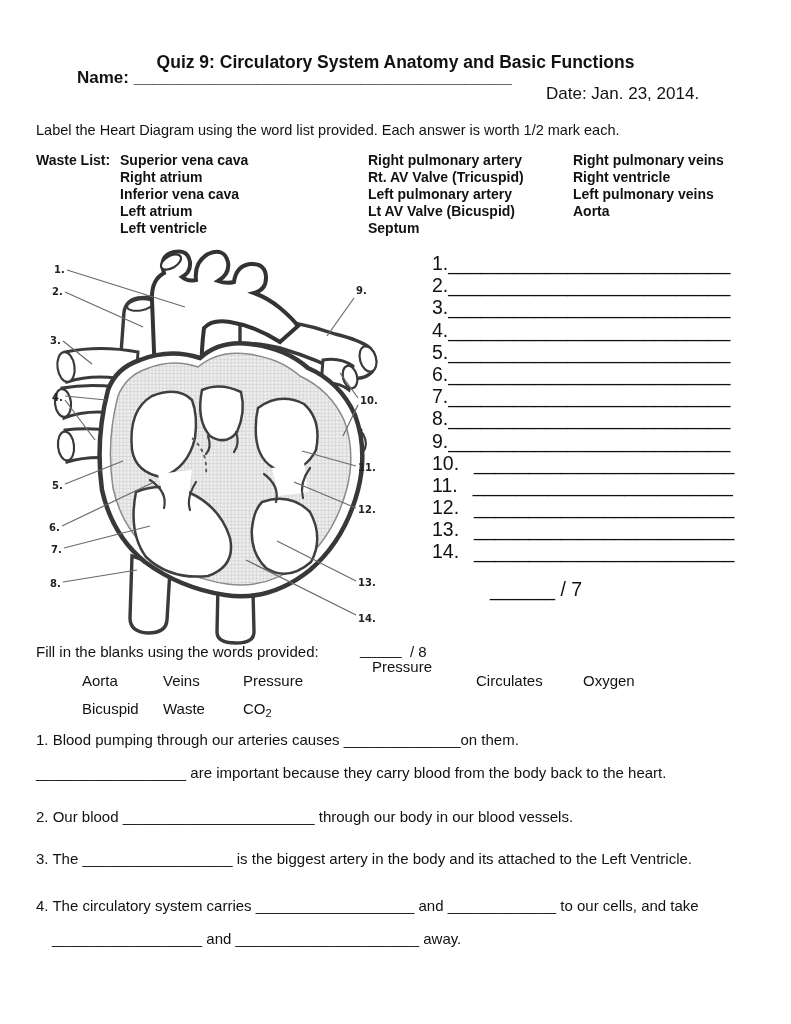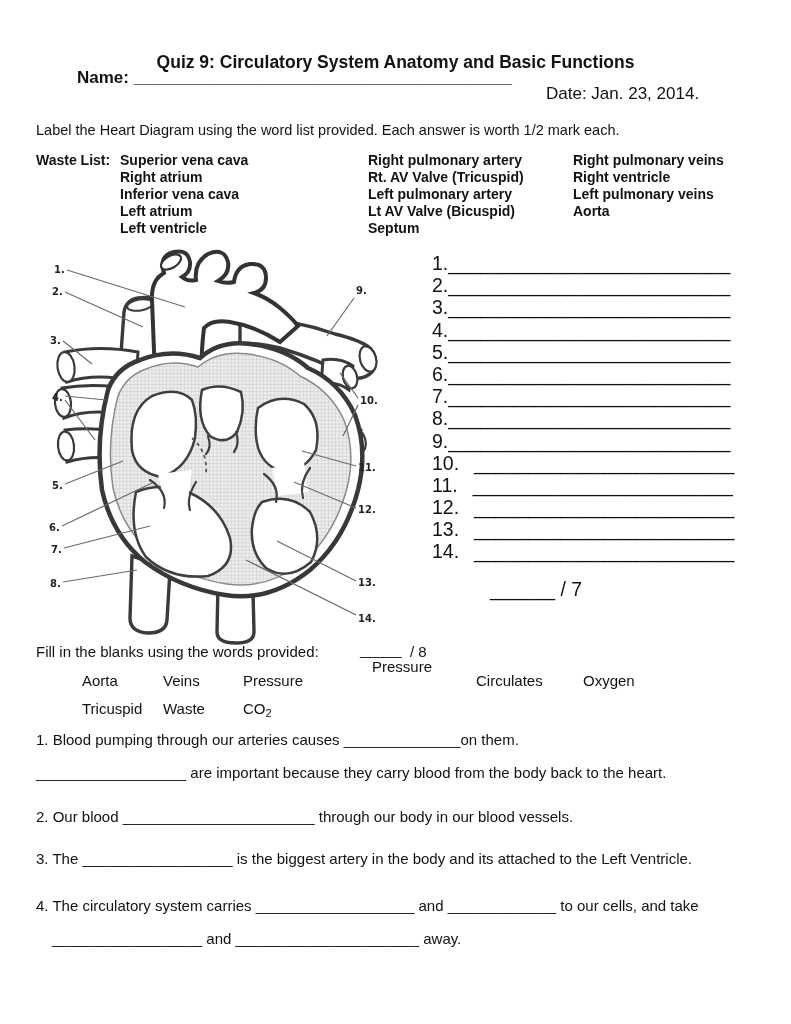--- a/index.html
+++ b/index.html
@@ -185,21 +185,21 @@
   <div class="abs fillInstr">Fill in the blanks using the words provided:</div>
   <div class="abs fillBlank">_____</div>
   <div class="abs fillScore">/ 8</div>
 
   <div class="abs bank" style="top:672px;left:82px;">Aorta</div>
   <div class="abs bank" style="top:672px;left:163px;">Veins</div>
   <div class="abs bank" style="top:672px;left:243px;">Pressure</div>
   <div class="abs bank" style="top:658px;left:372px;">Pressure</div>
   <div class="abs bank" style="top:672px;left:476px;">Circulates</div>
   <div class="abs bank" style="top:672px;left:583px;">Oxygen</div>
-  <div class="abs bank" style="top:700px;left:82px;">Tricuspid</div>
+  <div class="abs bank" style="top:700px;left:82px;">Bicuspid</div>
   <div class="abs bank" style="top:700px;left:163px;">Waste</div>
   <div class="abs bank" style="top:700px;left:243px;"><span>CO</span><span class="sub2">2</span></div>
 
   <div class="abs q" style="top:731px;left:36px;">1. Blood pumping through our arteries causes ______________on them.</div>
   <div class="abs q" style="top:764px;left:36px;">__________________ are important because they carry blood from the body back to the heart.</div>
   <div class="abs q" style="top:808px;left:36px;">2. Our blood _______________________ through our body in our blood vessels.</div>
   <div class="abs q" style="top:850px;left:36px;">3. The __________________ is the biggest artery in the body and its attached to the Left Ventricle.</div>
   <div class="abs q" style="top:897px;left:36px;">4. The circulatory system carries ___________________ and _____________ to our cells, and take</div>
   <div class="abs q" style="top:930px;left:52px;">__________________ and ______________________ away.</div>
 

